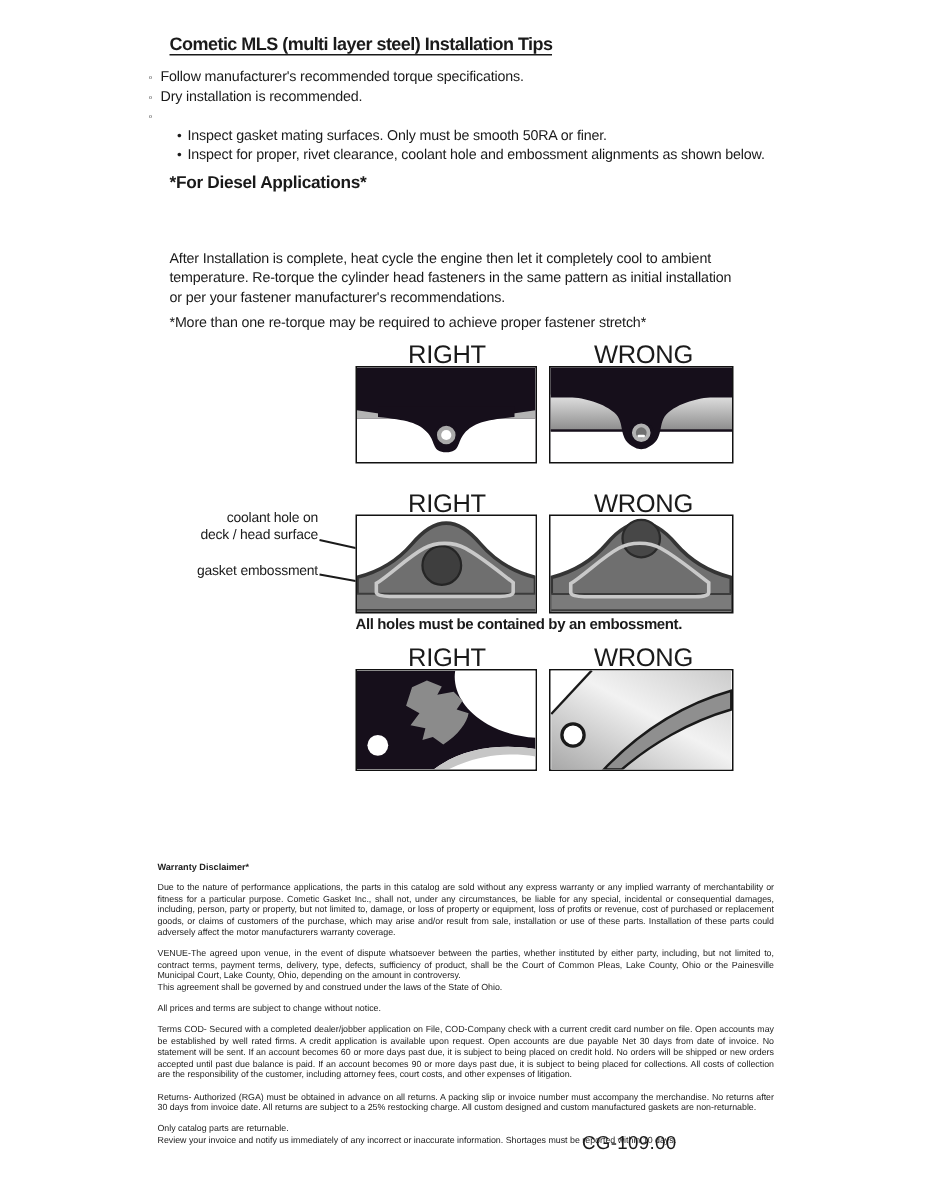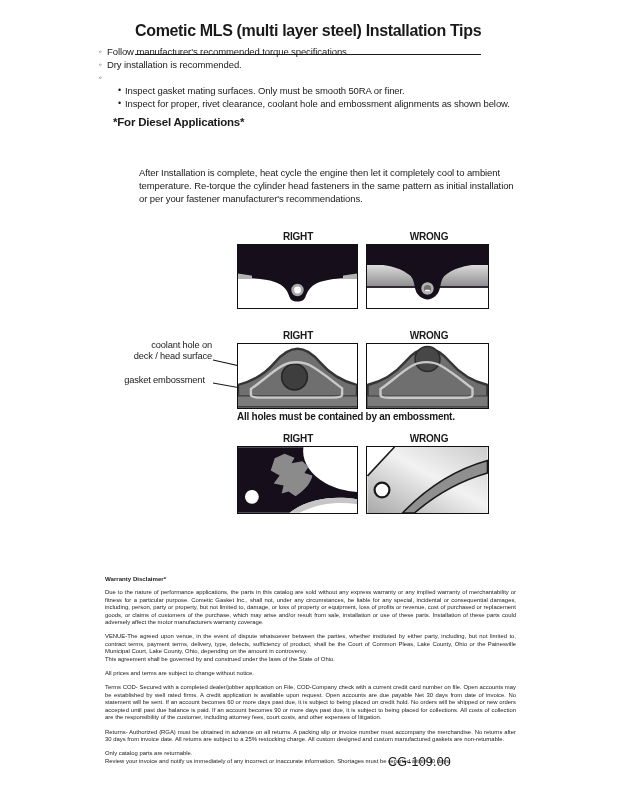--- a/index.html
+++ b/index.html
@@ -2,53 +2,53 @@
 <html><head>
 <meta charset="utf-8">
 <style>
   html,body { margin:0; padding:0; background:#ffffff; }
   .page {
     position:relative; width:618px; height:800px; background:#ffffff;
     font-family:"Liberation Sans", sans-serif; color:#1a1a1a; overflow:hidden;
   }
   .page-title {
     position:absolute; left:113px; top:22px;
-    font-size:16px; font-weight:bold; letter-spacing:-0.35px;
-    border-bottom:1.5px solid #1a1a1a; padding-bottom:14px;margin-left:22px;
+    font-size:12px; font-weight:bold; letter-spacing:-0.35px;
+    border-bottom:1.5px solid #1a1a1a; padding-bottom:0;
   }
   .bullets { position:absolute; left:99px; top:45px; font-size:9.5px; letter-spacing:-0.1px; }
   .bullet { display:flex; line-height:13px; }
   .bullet .mark { width:8px; font-size:7.5px; line-height:13px; }
   .bullet.sub { margin-left:19px; }
   .bullet.sub .mark { width:7px; font-size:9px; }
   .diesel-heading { position:absolute; left:113px; top:116px; font-size:11.5px; font-weight:bold; letter-spacing:-0.2px; }
   .para {
     position:absolute; left:113px; font-size:9.5px; line-height:13.2px;
     white-space:pre-line; letter-spacing:-0.1px; width:440px;
   }
   .para1 { top:135px; }
-  .para2 { top:166px;margin-left:26px; }
+  .para2 { top:166px; }
   .note  { top:209px; }
 
   .fig { position:absolute; left:237px; }
-  .fig-labels { display:flex; font-weight:bold; font-size:10px; letter-spacing:-0.2px; line-height:13px; margin-bottom:1px; }
+  .fig-labels { display:flex; font-weight:normal; font-size:17px; letter-spacing:-0.2px; line-height:13px; margin-bottom:1px; }
   .fig-labels .lab1 { width:122px; text-align:center; }
   .fig-labels .lab2 { width:124px; text-align:center; margin-left:8px; }
   .fig-panels { display:flex; gap:8px; }
   .panel { border:1.6px solid #111111; background:#ffffff; font-size:0; }
   .panel svg { display:block; }
   .fig-caption { font-size:10px; font-weight:bold; letter-spacing:-0.25px; margin-top:2px; line-height:11.5px; white-space:pre-line; }
   .fig-caption.center { width:251px; text-align:left; }
 
   .ann {
     position:absolute; width:95px; text-align:right;
     font-size:9.3px; line-height:10.5px; letter-spacing:-0.15px; white-space:pre-line;
   }
   .ann1 { left:117px; top:340px; }
-  .ann2 { left:117px; top:375px;text-align:center; }
+  .ann2 { left:117px; top:375px; }
   .leader-svg { position:absolute; left:210px; top:350px; pointer-events:none; }
 
   .legal { position:absolute; left:105px; top:575px; width:411px; font-size:5.9px; line-height:7.4px; color:#222222; }
   .legal .legal-heading { font-weight:bold; font-size:6.1px; margin:0 0 7px 0; }
   .legal p { margin:0 0 7px 0; text-align:justify; white-space:pre-line; }
 
   .page-code { position:absolute; left:388px; top:755px; font-size:12.5px; letter-spacing:0.2px; }
 </style>
 </head>
 <body>
@@ -76,20 +76,21 @@
     <div class="bullet sub">
       <span class="mark">•</span>
       <span>Inspect for proper, rivet clearance, coolant hole and embossment alignments as shown below.</span>
     </div>
   </div>
 
   <div class="diesel-heading">*For Diesel Applications*</div>
   <div class="para para2">After Installation is complete, heat cycle the engine then let it completely cool to ambient
 temperature. Re-torque the cylinder head fasteners in the same pattern as initial installation
 or per your fastener manufacturer's recommendations.</div>
+  <div class="para note">*More than one re-torque may be required to achieve proper fastener stretch*</div>
 
   <div class="fig" style="top:230px;">
     <div class="fig-labels">
       <div class="lab1">RIGHT</div>
       <div class="lab2">WRONG</div>
     </div>
     <div class="fig-panels">
       <div class="panel">
         <svg width="119" height="63" viewBox="0 0 119 63">
           <rect x="0" y="0" width="119" height="63" fill="#160f1b"></rect>

